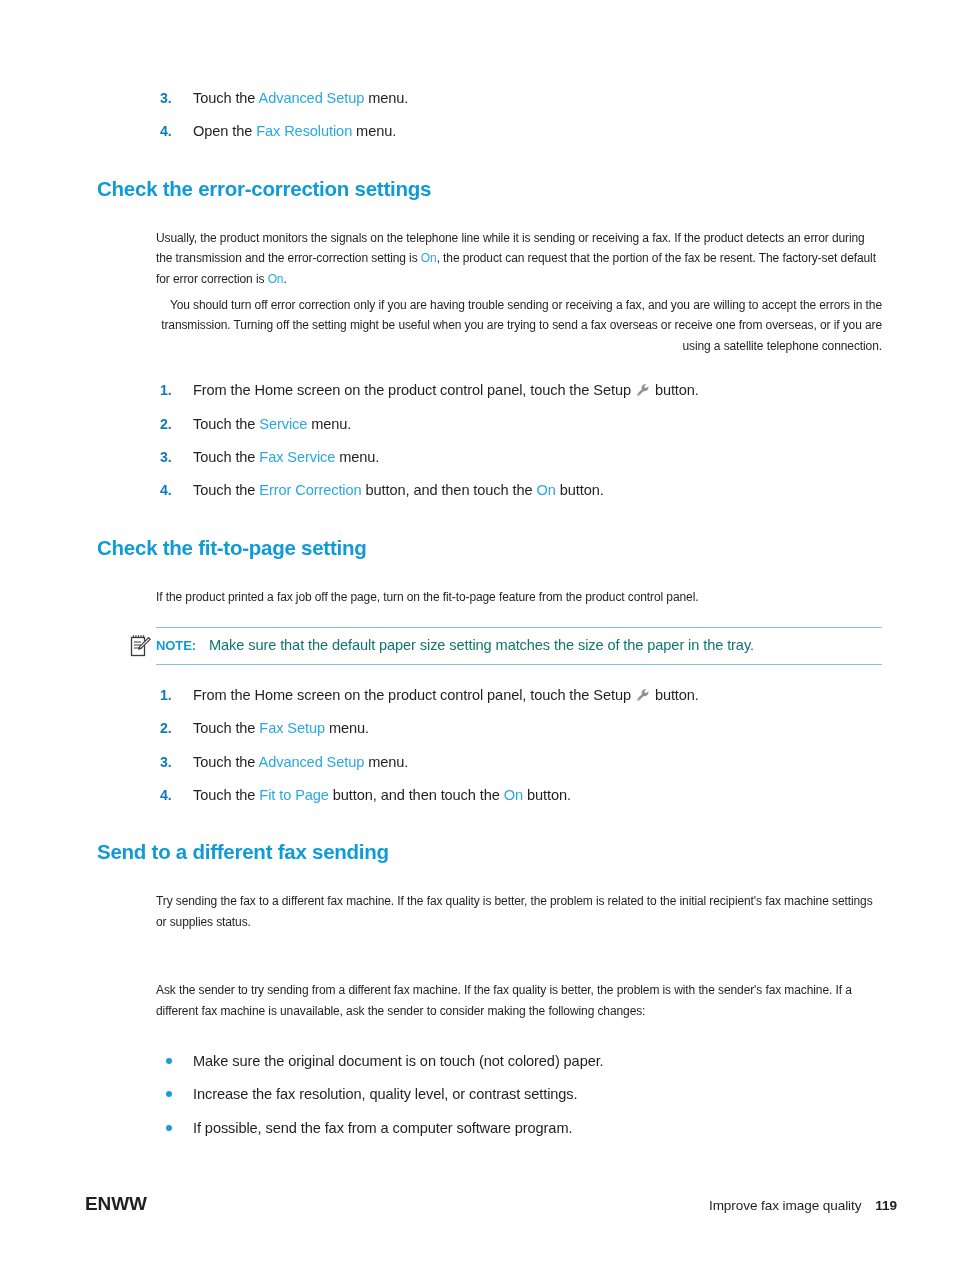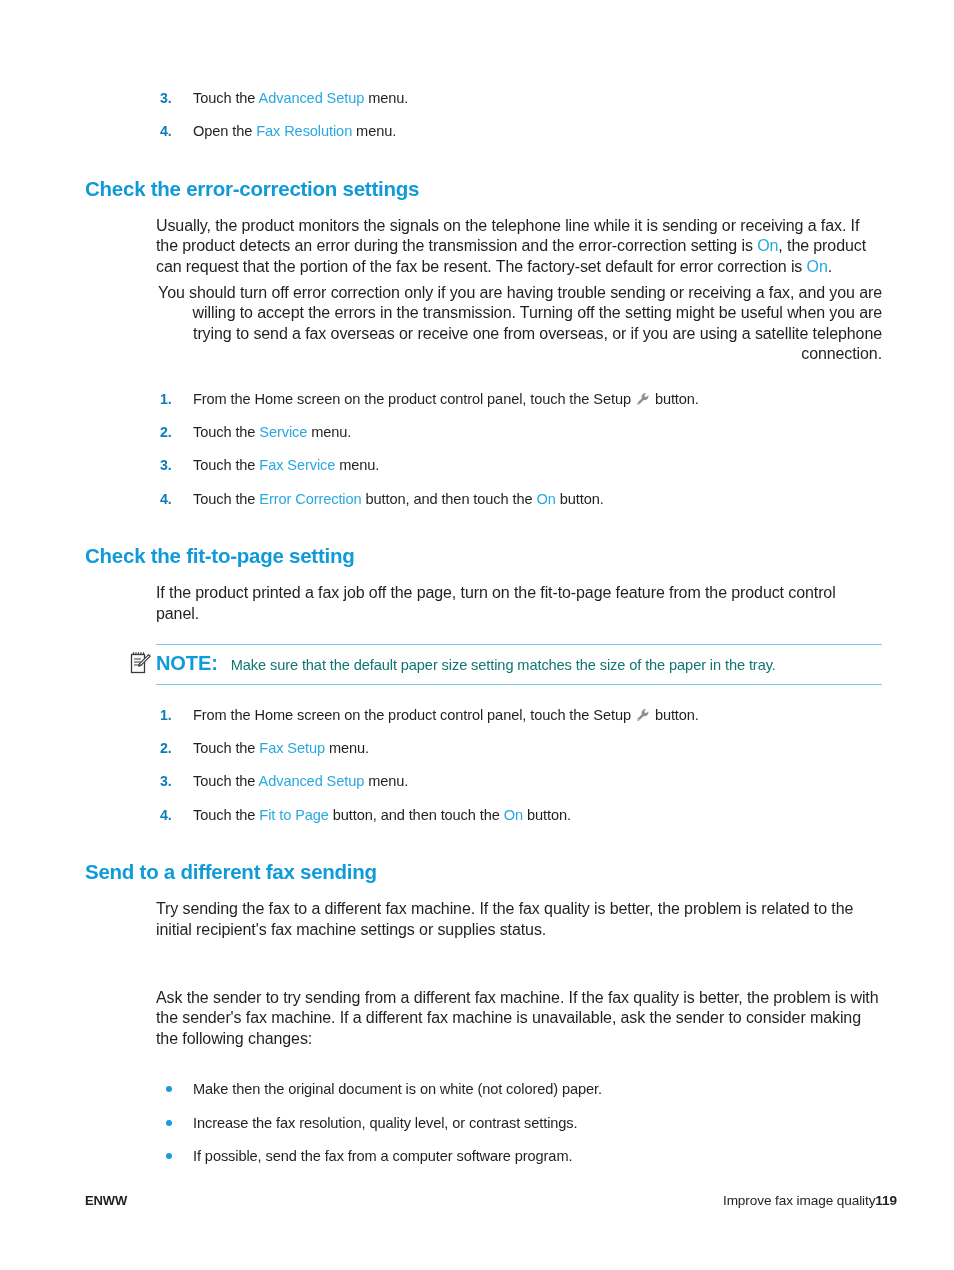--- a/index.html
+++ b/index.html
@@ -31,34 +31,34 @@
     top: 88px;
     width: 810px;
   }
 
   
   h2.section-heading {
     font-size: 20.5px;
     line-height: 26px;
     font-weight: bold;
     color: #0f9ad8;
-    margin: 0;
+    margin: 12px;
     padding: 0;
     letter-spacing: -0.25px;
   }
   .h-gap-1 { margin-top: 34px; }
   .h-gap-after { height: 14px; }
 
   
   .body-block {
     margin-left: 71px;
     width: 726px;
   }
   p.para {
-    font-size: 16px;
+    font-size: 12px;
     line-height: 20.4px;
     margin: 0;
     color: #231f20;
     letter-spacing: -0.1px;
   }
   p.para + p.para { margin-top: 6px; text-align: right; }
 
   
   ol.steps, ul.bullets {
     list-style: none;
@@ -122,21 +122,21 @@
     position: absolute;
     left: -26px;
     top: 6px;
     width: 21px;
     height: 24px;
   }
   .note-icon svg { display: block; }
   .note-label {
     font-weight: bold;
     color: #0f9ad8;
-    font-size: 20px;
+    font-size: 13px;
     letter-spacing: -0.1px;
   }
   .note-text {
     font-size: 14.6px;
     line-height: 20.4px;
     color: #0f766e;
     letter-spacing: -0.1px;
   }
   .note-space { display: inline-block; width: 13px; }
 
@@ -146,22 +146,22 @@
     left: 85px;
     top: 1193px;
     width: 812px;
     display: flex;
     justify-content: space-between;
     align-items: baseline;
     font-size: 13.6px;
     color: #231f20;
     letter-spacing: -0.1px;
   }
-  .footer-left { font-weight: bold; font-size: 13px; }
-  .footer-right { display: flex; }
+  .footer-left { font-weight: bold; font-size: 19px; }
+  .footer-right { display: flex; gap: 14px; }
   .footer-pageno { font-weight: bold; text-align: right; }
 
   .spacer-24 { height: 24px; }
   .spacer-20 { height: 20px; }
   .spacer-30 { height: 30px; }
 </style>
 </head>
 <body>
 
 <div class="page">
@@ -261,21 +261,21 @@
     <div class="h-gap-after"></div>
 
     <div class="body-block">
       <p class="para">Ask the sender to try sending from a different fax machine. If the fax quality is better, the problem is with the sender's fax machine. If a different fax machine is unavailable, ask the sender to consider making the following changes:</p>
     </div>
 
     <div class="spacer-30"></div>
 
     <ul class="bullets">
       <li>
-        <span class="dot"></span><span>Make then the original document is on white (not colored) paper.</span>
+        <span class="dot"></span><span>Make sure the original document is on touch (not colored) paper.</span>
       </li>
       <li>
         <span class="dot"></span><span>Increase the fax resolution, quality level, or contrast settings.</span>
       </li>
       <li>
         <span class="dot"></span><span>If possible, send the fax from a computer software program.</span>
       </li>
     </ul>
 
   </div>

